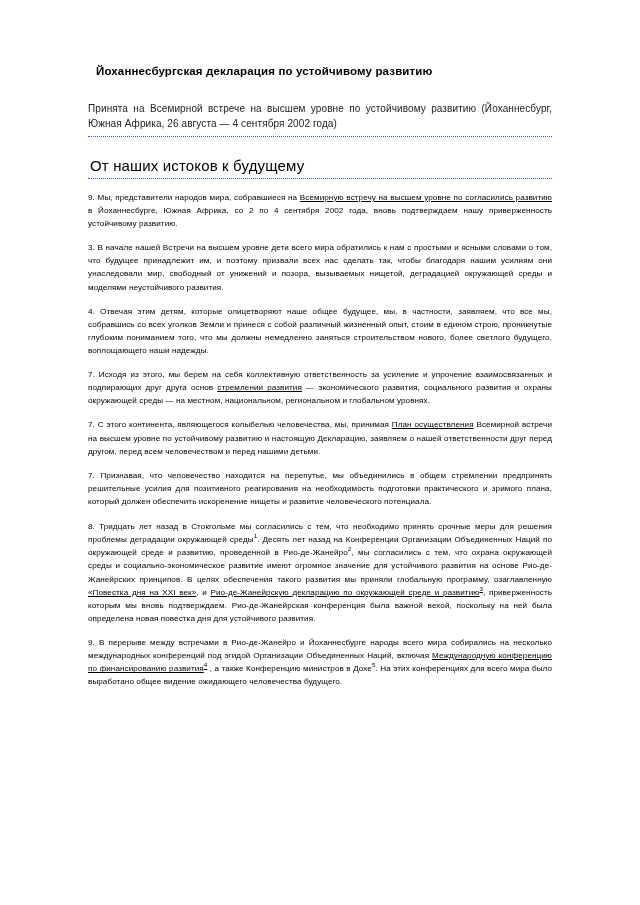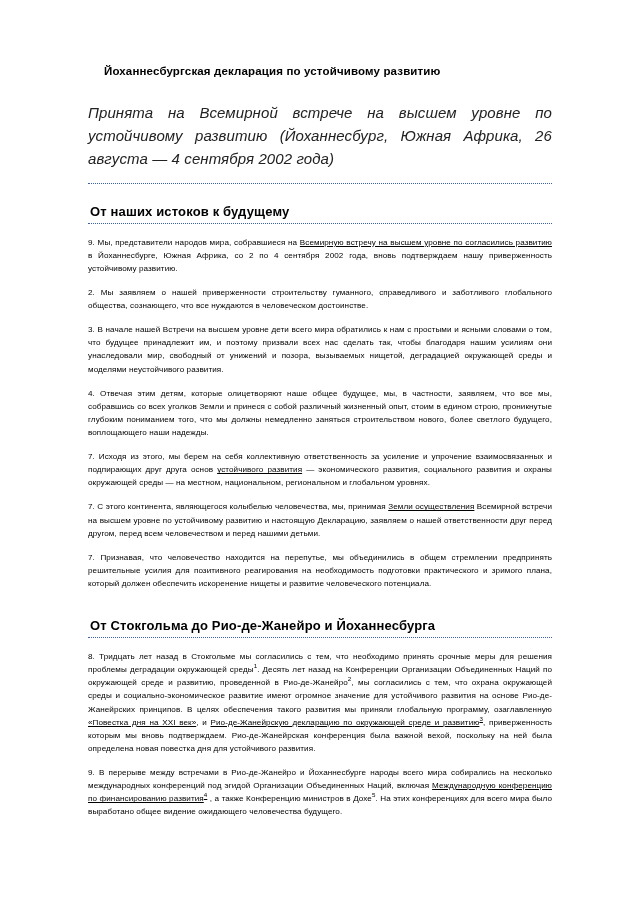--- a/index.html
+++ b/index.html
@@ -20,42 +20,41 @@
     box-sizing: border-box;
     padding: 64px 88px 0 88px;
     background: #ffffff;
     position: relative;
     overflow: hidden;
   }
   .doc-title {
     font-size: 11.5px;
     font-weight: bold;
     color: #000000;
-    margin: 0 0 22px 16px;
+    margin: 0 0 22px 8px;
     letter-spacing: 0.15px;
     line-height: 1.3;
   }
   .doc-subtitle {
-    font-size: 15px;
-    font-style: italic;
+    font-size: 10px;
     color: #222222;
     text-align: justify;
     line-height: 1.55;
-    margin: 0 0 12px 0;
+    margin: 0 0 4px 0;
     letter-spacing: 0.1px;
   }
   .divider {
     border: 0;
     border-top: 1px dotted #3b5fa8;
     margin: 0 0 18px 0;
     height: 0;
   }
   .section-head {
-    font-size: 13px;
-    font-weight: bold;
+    font-size: 15px;
+    font-weight: normal;
     color: #000000;
     margin: 0 0 4px 0;
     padding: 2px 0 4px 2px;
     border-bottom: 1px dotted #3b5fa8;
     letter-spacing: 0.15px;
   }
   .section-head-gap {
     margin-top: 26px;
   }
   p.para {
@@ -90,27 +89,25 @@
   <h1 class="doc-title">Йоханнесбургская декларация по устойчивому развитию</h1>
 
   <div class="doc-subtitle">Принята на Всемирной встрече на высшем уровне по устойчивому развитию (Йоханнесбург, Южная Африка, 26 августа — 4 сентября 2002 года)</div>
 
   <hr class="divider">
 
   <div id="sections-root">
       <div class="sec-block">
         <div class="section-head">От наших истоков к будущему</div>
         <p class="para"><span>9. Мы, представители народов мира, собравшиеся на </span><span class="lnk">Всемирную встречу на высшем уровне по согласились развитию</span><span> в Йоханнесбурге, Южная Африка, со 2 по 4 сентября 2002 года, вновь подтверждаем нашу приверженность устойчивому развитию.</span></p>
-        <p class="para"><span>2. Мы заявляем о нашей приверженности строительству гуманного, справедливого и заботливого глобального общества, сознающего, что все нуждаются в человеческом достоинстве.</span></p>
         <p class="para"><span>3. В начале нашей Встречи на высшем уровне дети всего мира обратились к нам с простыми и ясными словами о том, что будущее принадлежит им, и поэтому призвали всех нас сделать так, чтобы благодаря нашим усилиям они унаследовали мир, свободный от унижений и позора, вызываемых нищетой, деградацией окружающей среды и моделями неустойчивого развития.</span></p>
         <p class="para"><span>4. Отвечая этим детям, которые олицетворяют наше общее будущее, мы, в частности, заявляем, что все мы, собравшись со всех уголков Земли и принеся с собой различный жизненный опыт, стоим в едином строю, проникнутые глубоким пониманием того, что мы должны немедленно заняться строительством нового, более светлого будущего, воплощающего наши надежды.</span></p>
-        <p class="para"><span>7. Исходя из этого, мы берем на себя коллективную ответственность за усиление и упрочение взаимосвязанных и подпирающих друг друга основ </span><span class="lnk">устойчивого развития</span><span> — экономического развития, социального развития и охраны окружающей среды — на местном, национальном, региональном и глобальном уровнях.</span></p>
-        <p class="para"><span>7. С этого континента, являющегося колыбелью человечества, мы, принимая </span><span class="lnk">Земли осуществления</span><span> Всемирной встречи на высшем уровне по устойчивому развитию и настоящую Декларацию, заявляем о нашей ответственности друг перед другом, перед всем человечеством и перед нашими детьми.</span></p>
+        <p class="para"><span>7. Исходя из этого, мы берем на себя коллективную ответственность за усиление и упрочение взаимосвязанных и подпирающих друг друга основ </span><span class="lnk">стремлении развития</span><span> — экономического развития, социального развития и охраны окружающей среды — на местном, национальном, региональном и глобальном уровнях.</span></p>
+        <p class="para"><span>7. С этого континента, являющегося колыбелью человечества, мы, принимая </span><span class="lnk">План осуществления</span><span> Всемирной встречи на высшем уровне по устойчивому развитию и настоящую Декларацию, заявляем о нашей ответственности друг перед другом, перед всем человечеством и перед нашими детьми.</span></p>
         <p class="para"><span>7. Признавая, что человечество находится на перепутье, мы объединились в общем стремлении предпринять решительные усилия для позитивного реагирования на необходимость подготовки практического и зримого плана, который должен обеспечить искоренение нищеты и развитие человеческого потенциала.</span></p>
       </div>
       <div class="sec-block">
-        <div class="section-head section-head-gap">От Стокгольма до Рио-де-Жанейро и Йоханнесбурга</div>
         <p class="para"><span>8. Тридцать лет назад в Стокгольме мы согласились с тем, что необходимо принять срочные меры для решения проблемы деградации окружающей среды</span><sup class="fn">1</sup><span>. Десять лет назад на Конференции Организации Объединенных Наций по окружающей среде и развитию, проведенной в Рио-де-Жанейро</span><sup class="fn">2</sup><span>, мы согласились с тем, что охрана окружающей среды и социально-экономическое развитие имеют огромное значение для устойчивого развития на основе Рио-де-Жанейрских принципов. В целях обеспечения такого развития мы приняли глобальную программу, озаглавленную </span><span class="lnk">«Повестка дня на XXI век»</span><span>, и </span><span class="lnk">Рио-де-Жанейрскую декларацию по окружающей среде и развитию</span><sup class="fn u">3</sup><span>, приверженность которым мы вновь подтверждаем. Рио-де-Жанейрская конференция была важной вехой, поскольку на ней была определена новая повестка дня для устойчивого развития.</span></p>
         <p class="para"><span>9. В перерыве между встречами в Рио-де-Жанейро и Йоханнесбурге народы всего мира собирались на несколько международных конференций под эгидой Организации Объединенных Наций, включая </span><span class="lnk">Международную конференцию по финансированию развития</span><sup class="fn u">4</sup><span> , а также Конференцию министров в Дохе</span><sup class="fn">5</sup><span>. На этих конференциях для всего мира было выработано общее видение ожидающего человечества будущего.</span></p>
       </div>
     </div>
 
 </div>
 
 </body></html>

